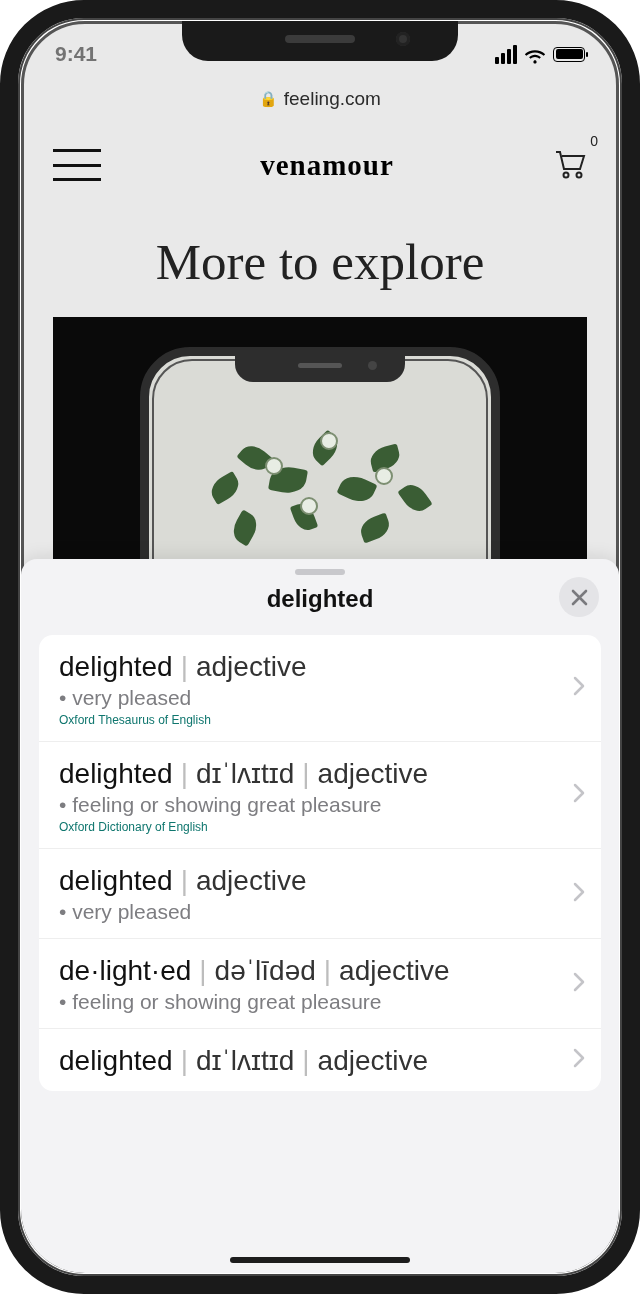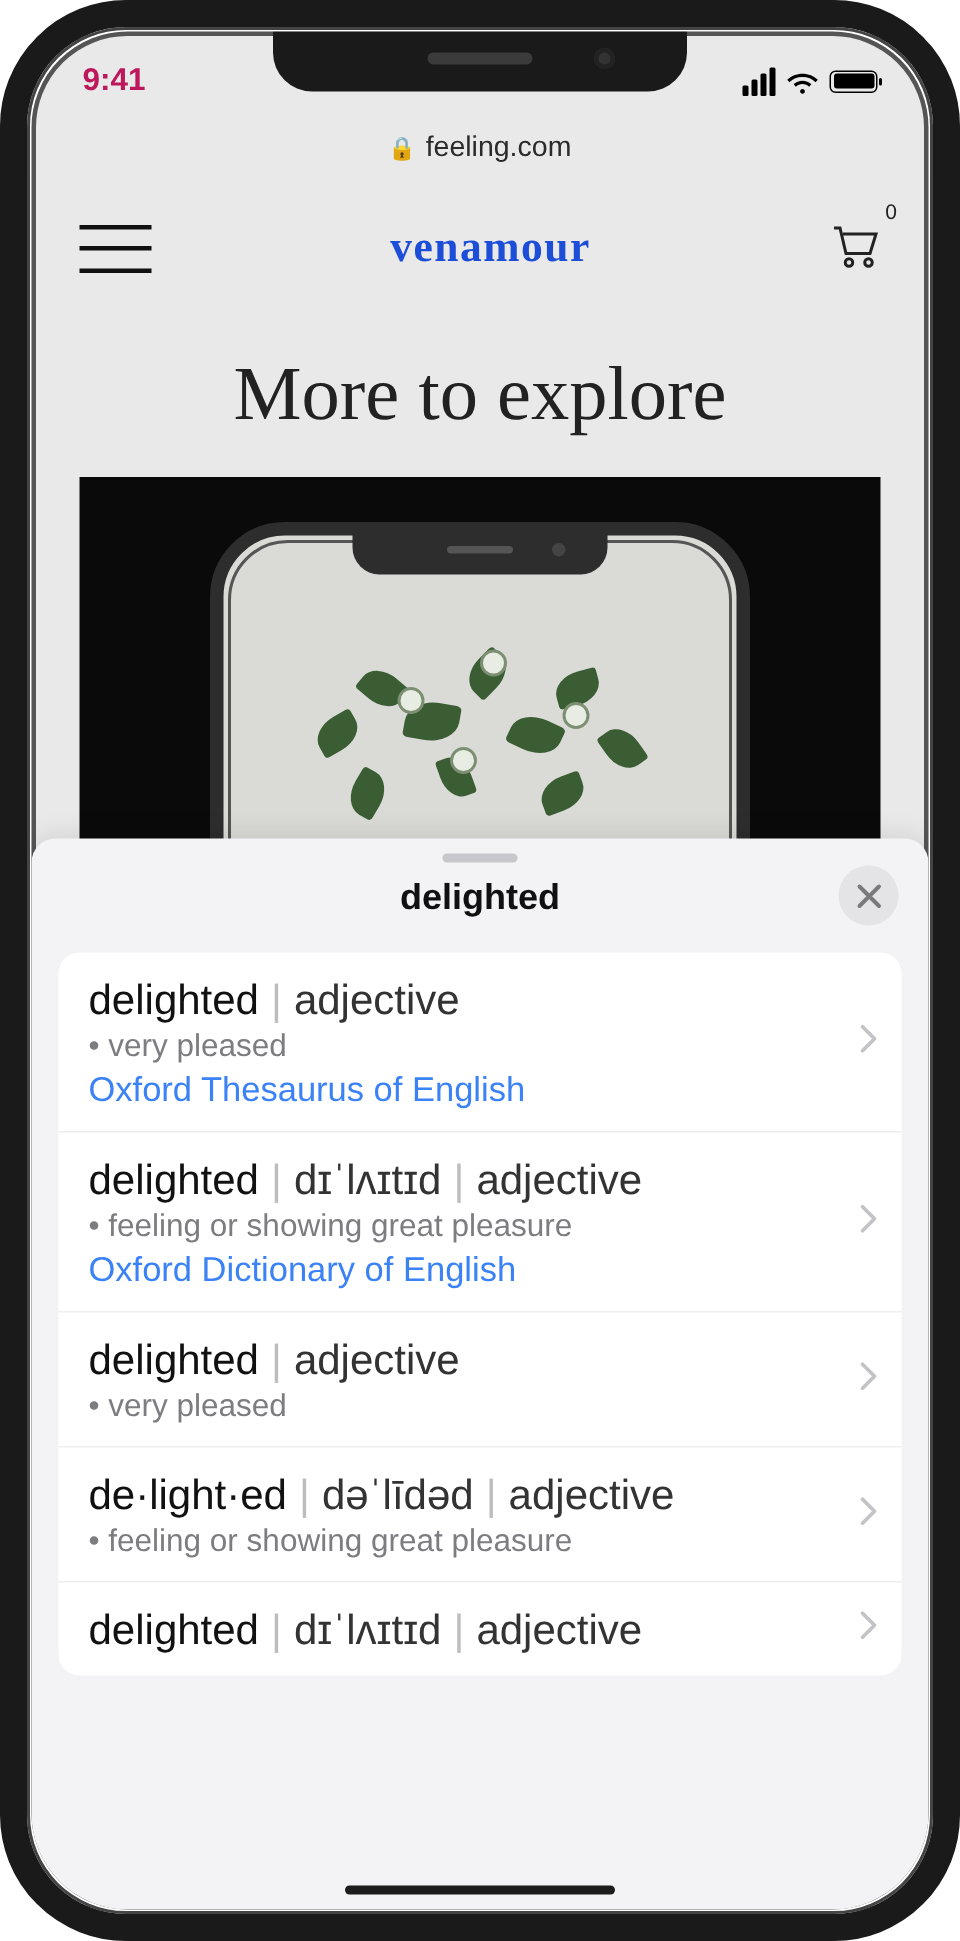--- a/index.html
+++ b/index.html
@@ -42,21 +42,21 @@
   .notch {
     position: absolute; top: 0; left: 50%; transform: translateX(-50%);
     width: 276px; height: 40px; background: #1a1a1a;
     border-bottom-left-radius: 26px; border-bottom-right-radius: 26px;
     z-index: 50;
   }
   .notch .spk { position:absolute; top:14px; left:50%; transform:translateX(-50%); width:70px; height:8px; background:#3b3b3b; border-radius:4px; }
   .notch .cam { position:absolute; top:11px; right:48px; width:14px; height:14px; background:#333; border-radius:50%; box-shadow: inset 0 0 0 3px #222; }
 
   
-  .status { position:absolute; top:0; left:0; right:0; height:58px; display:flex; align-items:center; justify-content:space-between; padding:8px 34px 0; font-weight:600; font-size:21px; z-index:40; color:#be185d; }
+  .status { position:absolute; top:0; left:0; right:0; height:58px; display:flex; align-items:center; justify-content:space-between; padding:8px 34px 0; font-weight:600; font-size:21px; z-index:40; color:#737373; }
   .status .right { display:flex; align-items:center; gap:7px; }
   .sig { display:flex; align-items:flex-end; gap:2px; }
   .sig i { width:4px; background:#000; border-radius:1px; display:block; }
   .sig i:nth-child(1){height:7px} .sig i:nth-child(2){height:11px} .sig i:nth-child(3){height:15px} .sig i:nth-child(4){height:19px}
   .wifi { width:22px; height:16px; position:relative; }
   .wifi svg { width:22px; height:16px; }
   .batt { width:32px; height:15px; border:1.5px solid #000; border-radius:4px; position:relative; }
   .batt::after { content:""; position:absolute; right:-4px; top:4px; width:2.5px; height:5px; background:#000; border-radius:1px; }
   .batt i { position:absolute; inset:1.5px; background:#000; border-radius:2px; }
 
@@ -68,21 +68,21 @@
   .page {
     position:absolute; top:98px; left:0; right:0; bottom:0;
     background: #e9e9e9;
   }
   .navrow {
     display:flex; align-items:center; justify-content:space-between;
     padding: 28px 32px 12px;
   }
   .burger { width:48px; height:32px; display:flex; flex-direction:column; justify-content:space-between; }
   .burger i { height:3px; background:#111; display:block; }
-  .brand { font-family: Georgia, 'Times New Roman', serif; font-weight:700; font-size:29px; letter-spacing:1px; color:#1d4ed8; }
+  .brand { font-family: Georgia, 'Times New Roman', serif; font-weight:700; font-size:29px; letter-spacing:1px; color:#000000; }
   .cart { position:relative; }
   .cart .badge { position:absolute; top:-14px; right:-11px; font-size:14px; color:#222; }
   .cart svg { width:34px; height:32px; }
 
   .hero { text-align:center; padding: 38px 20px 26px; }
   .hero h1 { font-family: Georgia, 'Times New Roman', serif; font-weight:400; font-size:51px; color:#222; letter-spacing:0px;text-align:center; }
 
   .image-card {
     margin: 0 32px;
     background:#0a0a0a;
@@ -136,21 +136,21 @@
     position:relative;
     padding: 16px 52px 14px 20px;
     border-bottom: 1px solid #eee;
   }
   .entry:last-child { border-bottom:none; }
   .entry .line1 { font-size:28px; color:#111; }
   .entry .line1 .w { font-weight:400; }
   .entry .line1 .sep { color:#bdbdbd; font-weight:300; padding:0 8px; }
   .entry .line1 .pos, .entry .line1 .pr { font-weight:300; color:#333; }
   .entry .def { font-size:21px; color:#7d7d81; margin-top:3px; }
-  .entry .src { font-size:23px; color:#3b82f6; margin-top:3px; }
+  .entry .src { font-size:12px; color:#0f766e; margin-top:3px; }
   .chev { position:absolute; right:16px; top:50%; transform:translateY(-50%); color:#c4c4c8; }
   .chev svg{ width:12px; height:20px; }
 
   .home-ind { position:absolute; bottom:10px; left:50%; transform:translateX(-50%); width:180px; height:6px; background:#1c1c1c; border-radius:3px; z-index:60; }
 
 </style>
 </head>
 <body>
 
 <div class="device">

